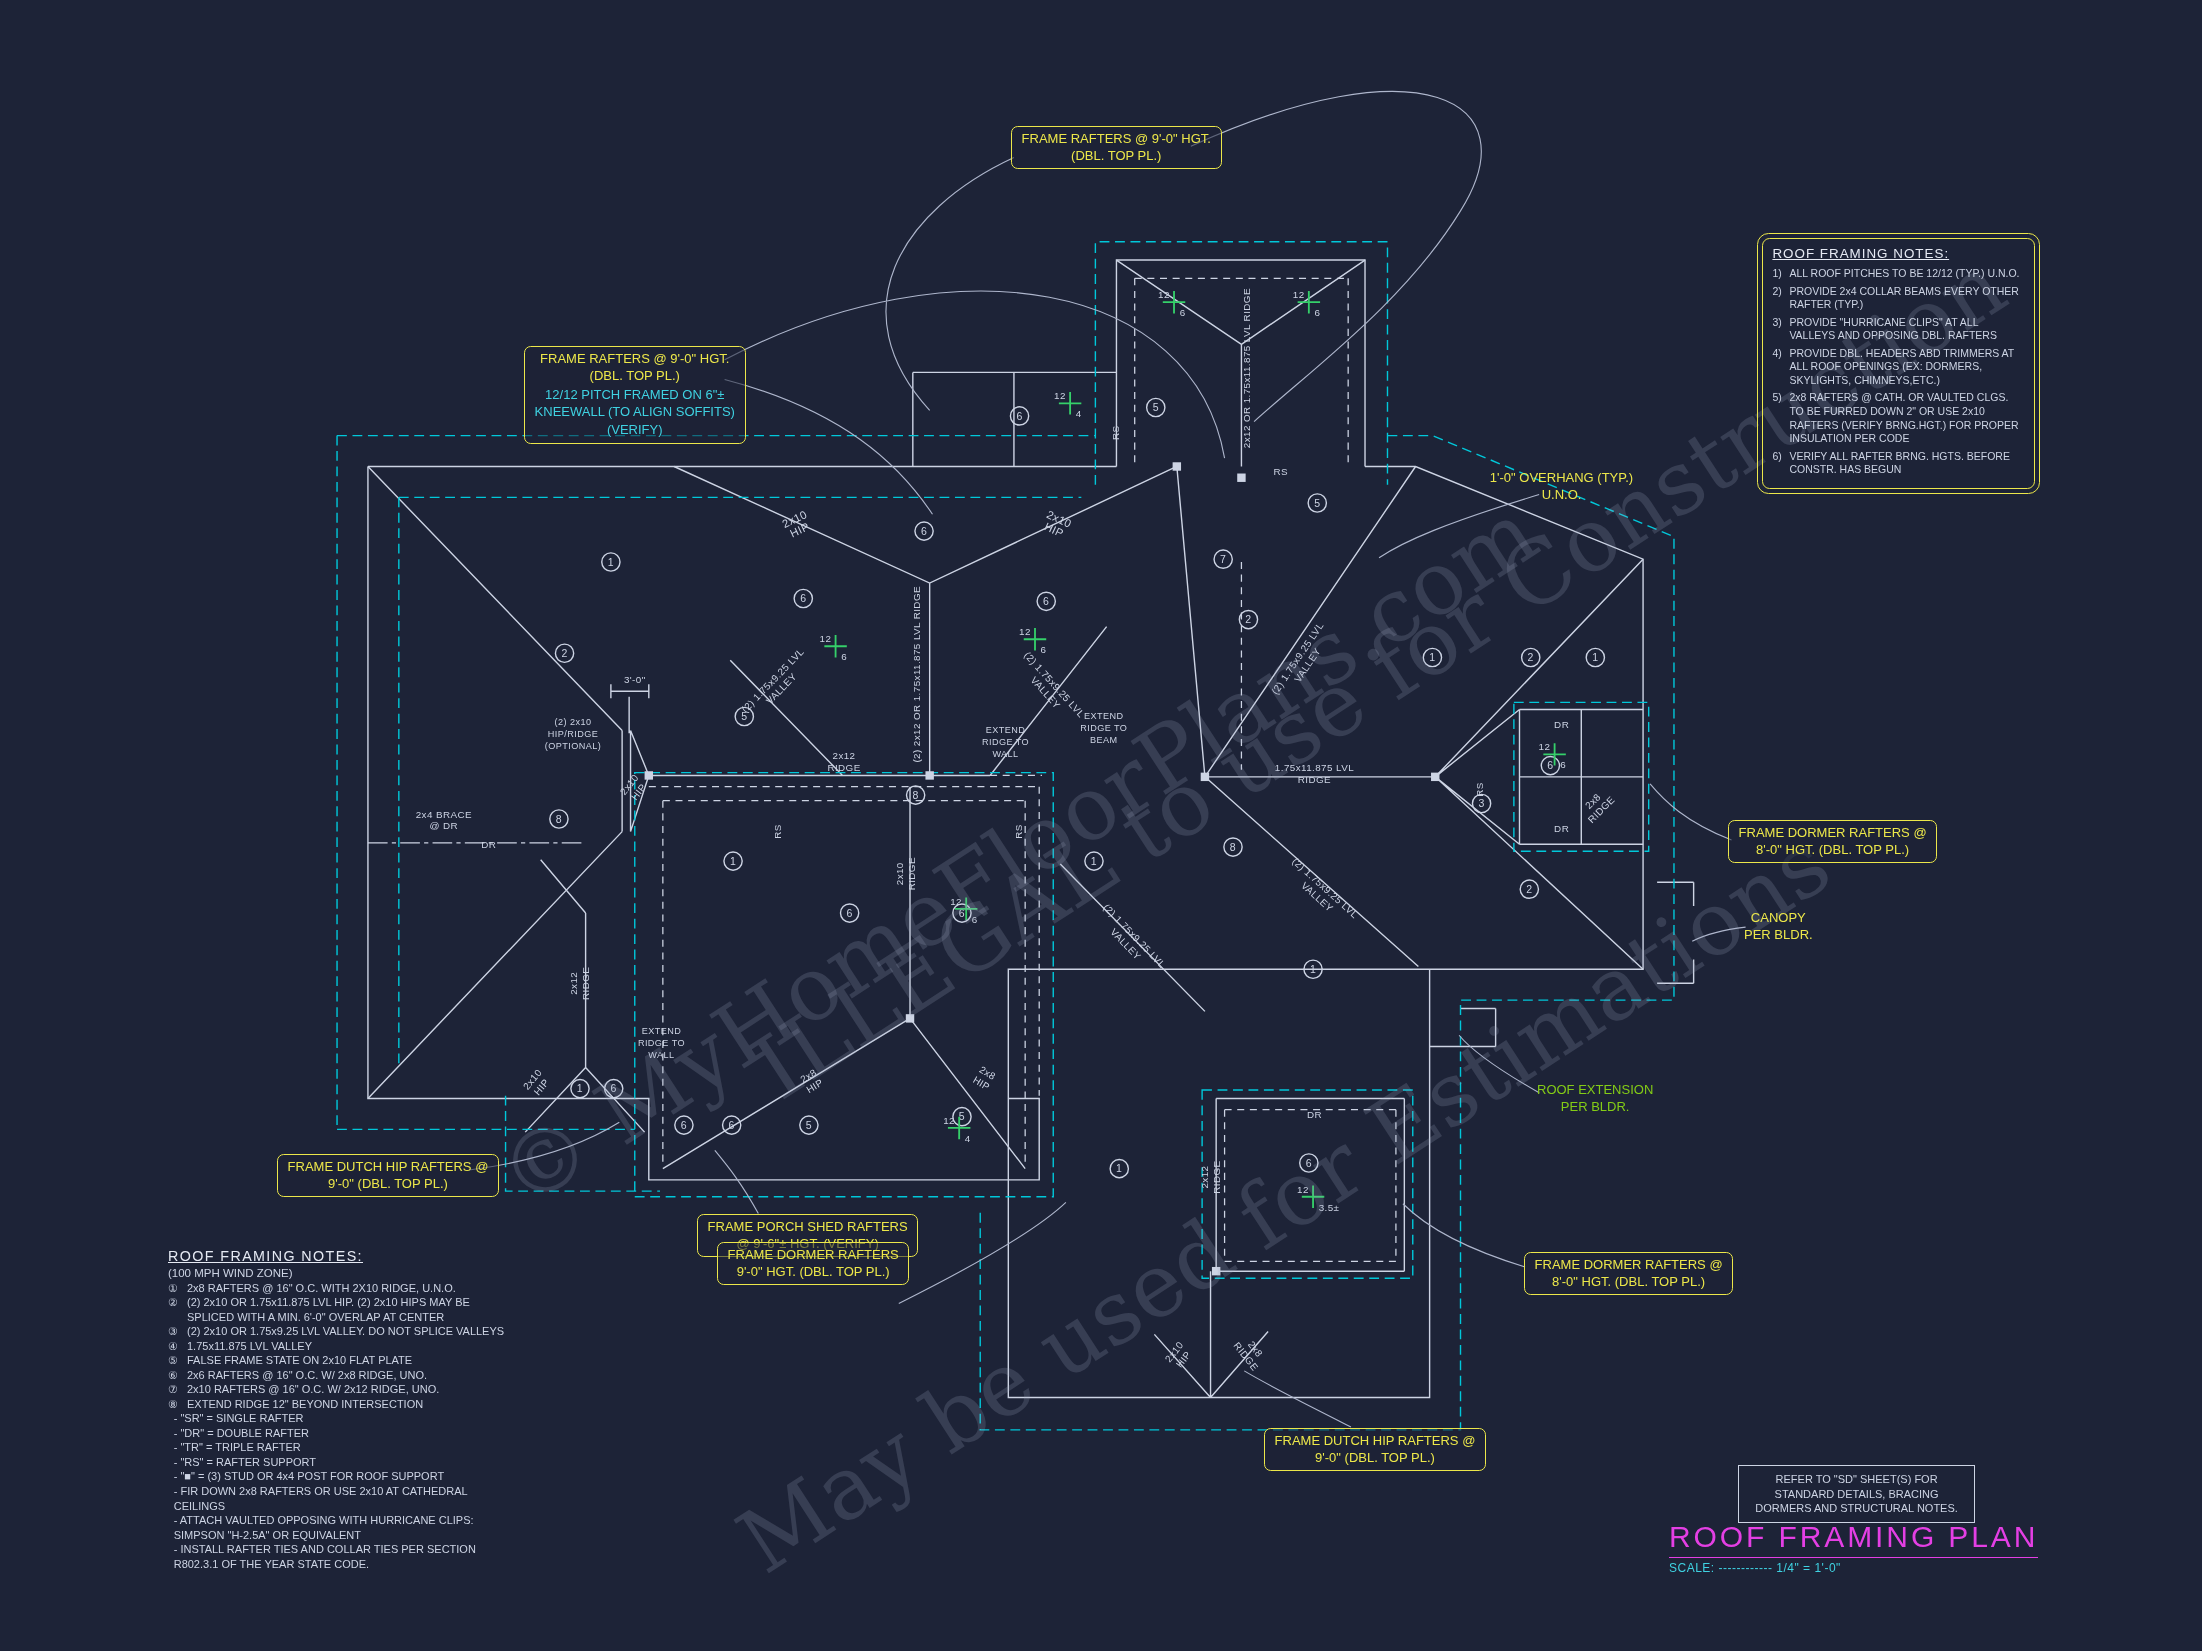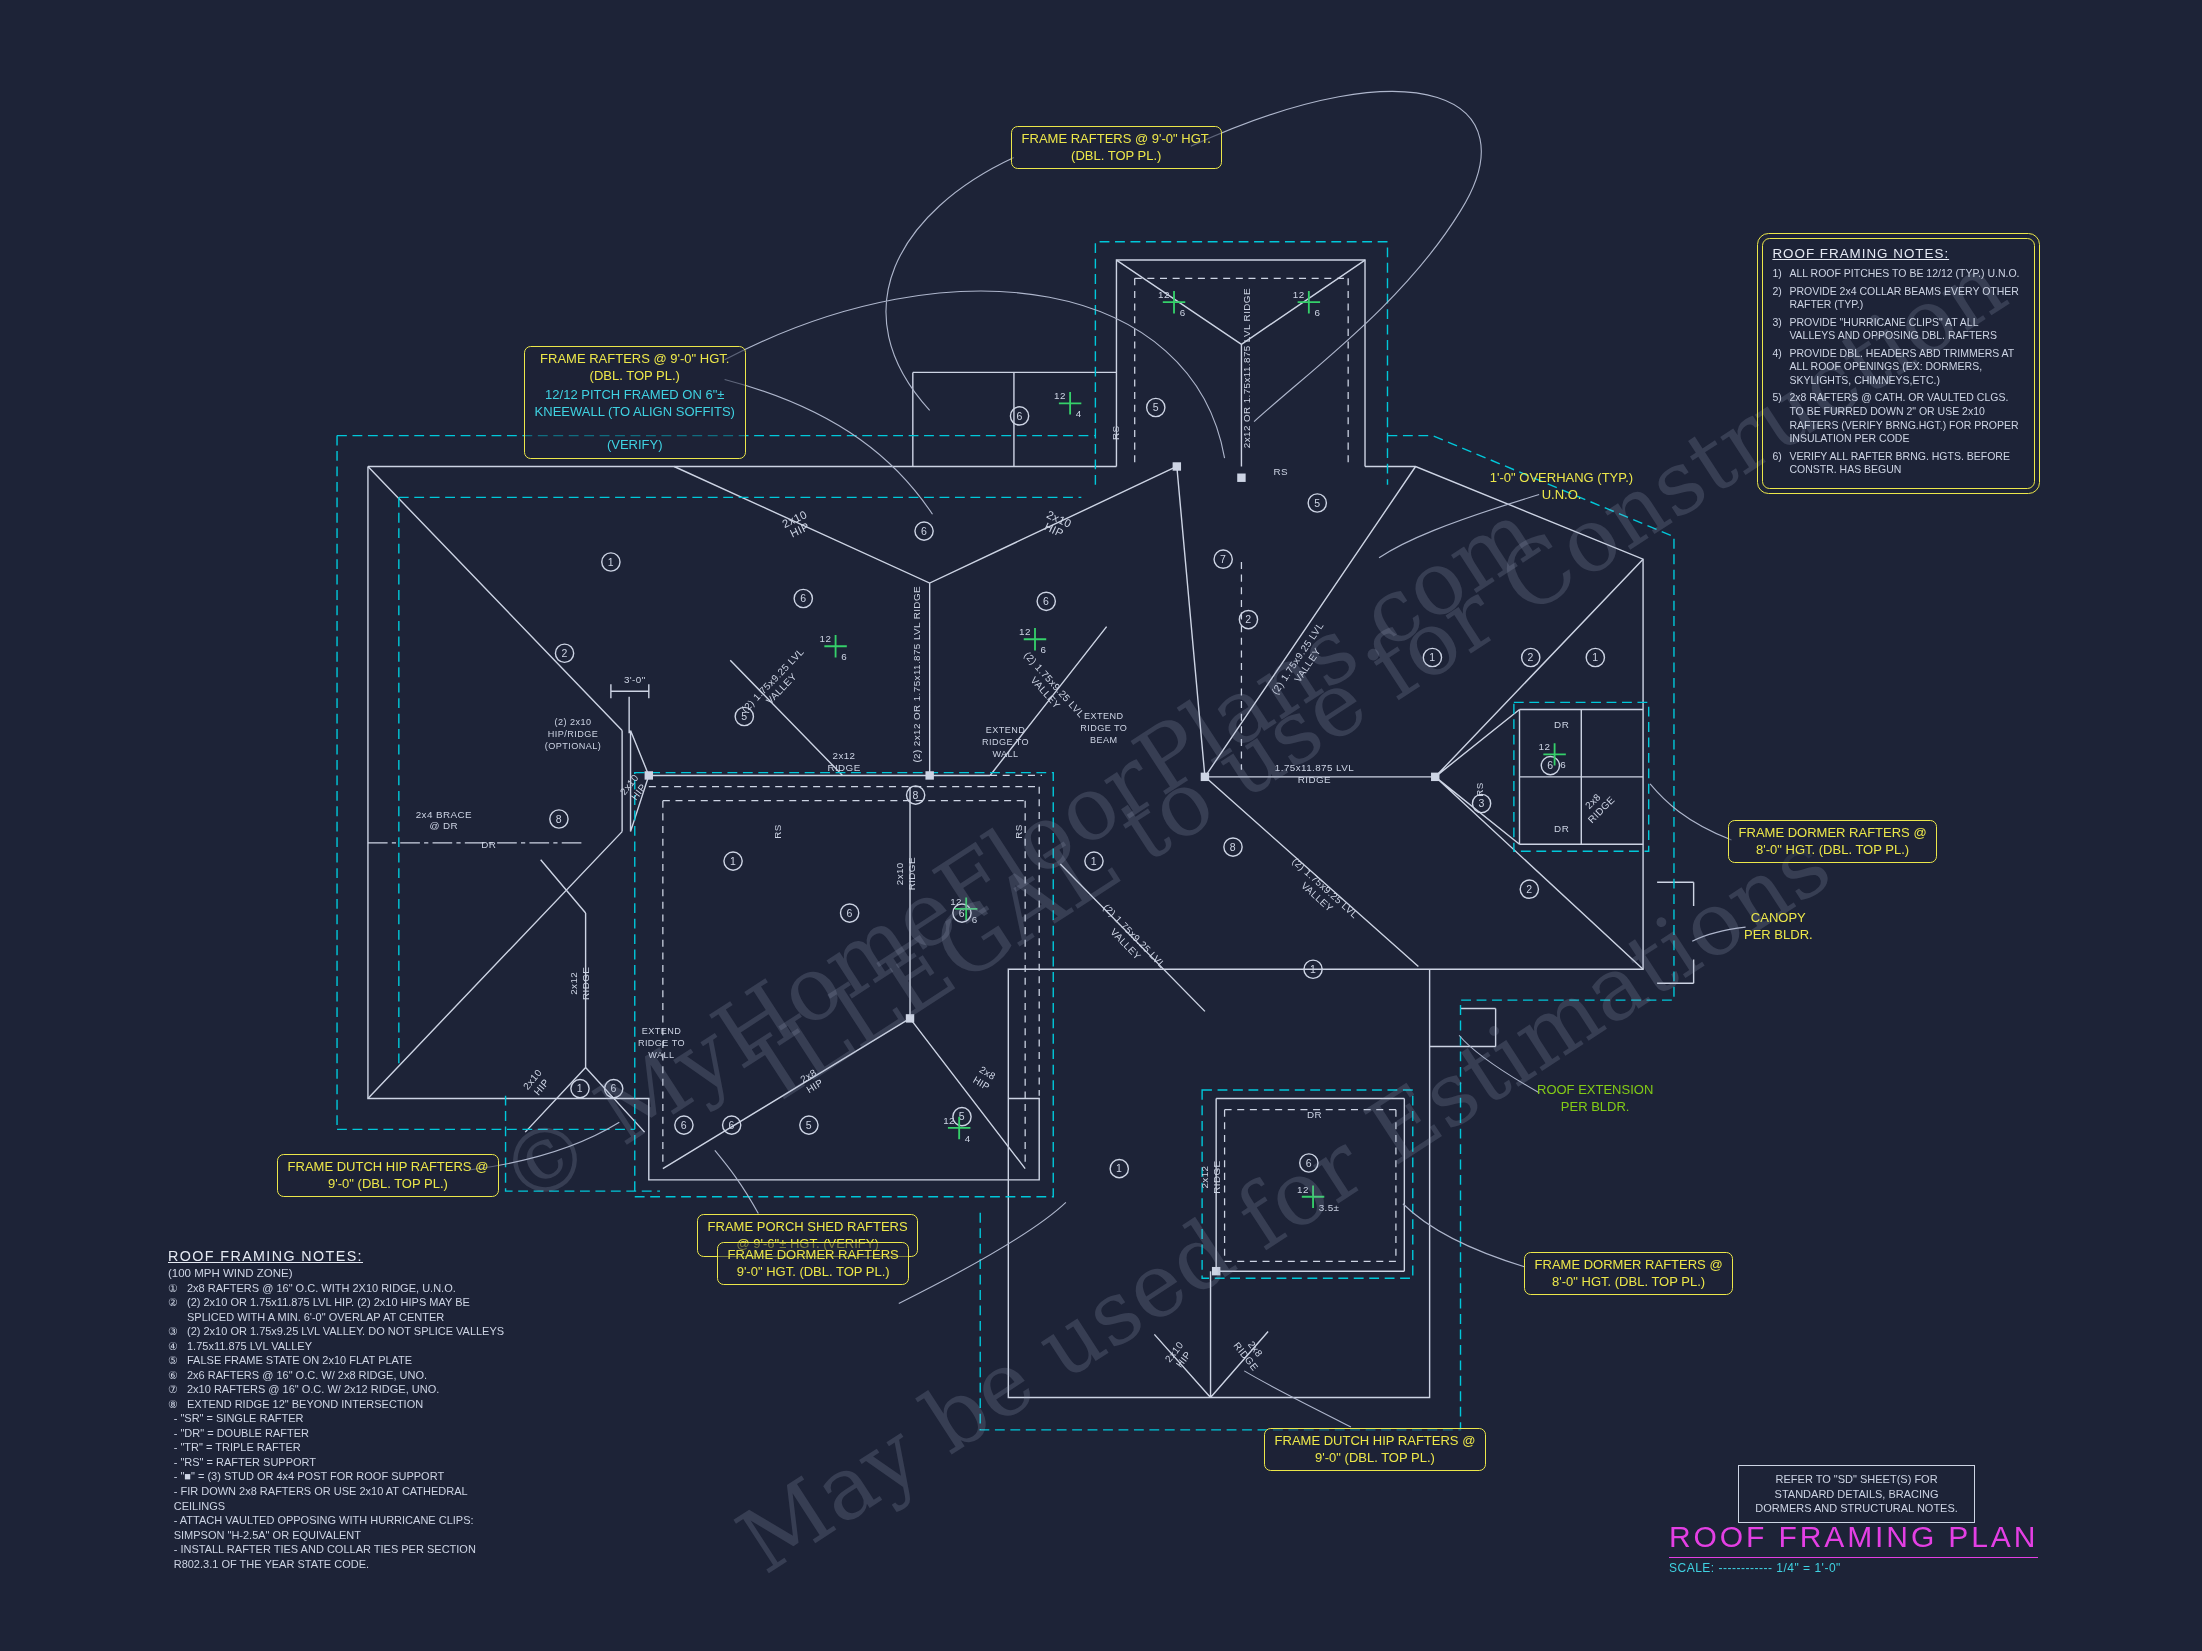--- a/index.html
+++ b/index.html
@@ -259,21 +259,21 @@
   <div class="callout" style="left:1011px;top:126px;">
     <div>FRAME RAFTERS @ 9'-0" HGT.</div>
     <div>(DBL. TOP PL.)</div>
   </div>
 
   <div class="callout" style="left:524px;top:346px;">
     <div>FRAME RAFTERS @ 9'-0" HGT.</div>
     <div>(DBL. TOP PL.)</div>
     <div class="cy">12/12 PITCH FRAMED ON 6"±</div>
     <div class="cy" style="margin-top:0;">KNEEWALL (TO ALIGN SOFFITS)</div>
-    <div class="cy" style="margin-top:16px;">(VERIFY)</div>
+    <div class="cy" style="margin-top:1px;">(VERIFY)</div>
   </div>
 
   <div class="freetext" style="left:1480px;top:470px;width:163px;">
     <div>1'-0" OVERHANG (TYP.)</div>
     <div>U.N.O.</div>
   </div>
 
   <div class="callout" style="left:1728px;top:820px;">
     <div>FRAME DORMER RAFTERS @</div>
     <div>8'-0" HGT. (DBL. TOP PL.)</div>

